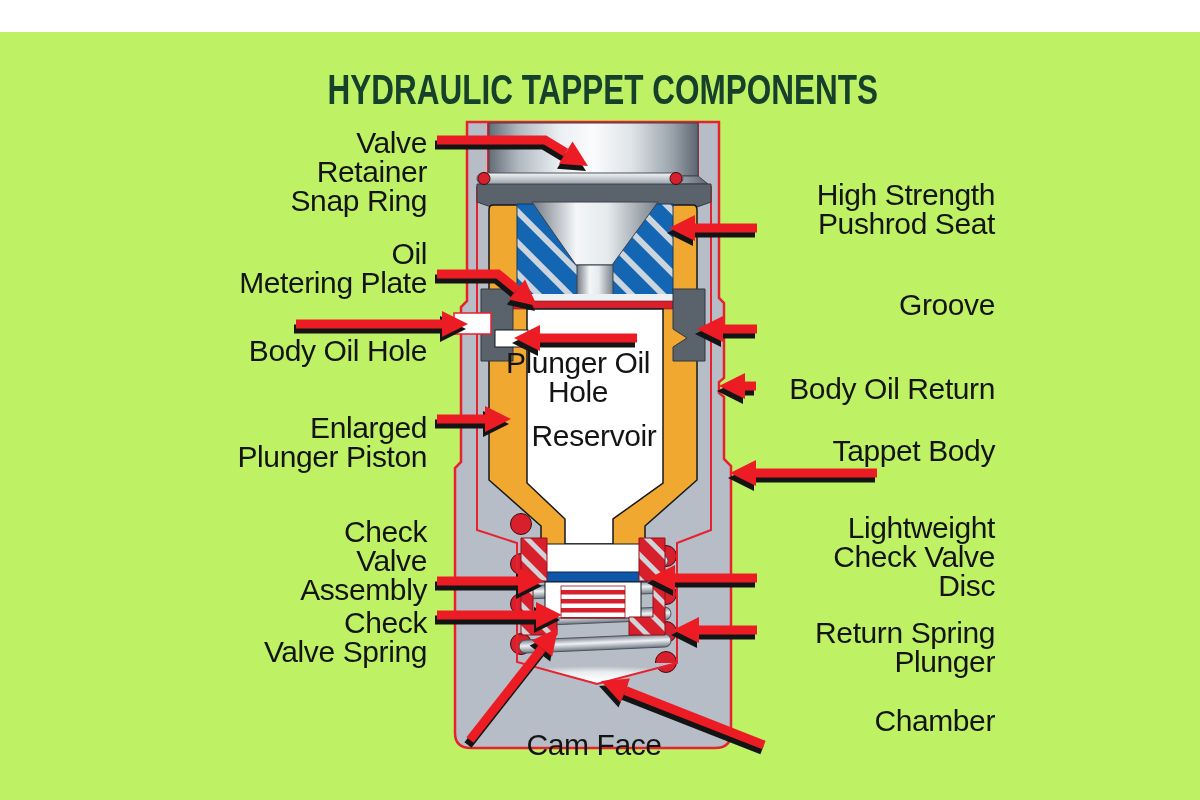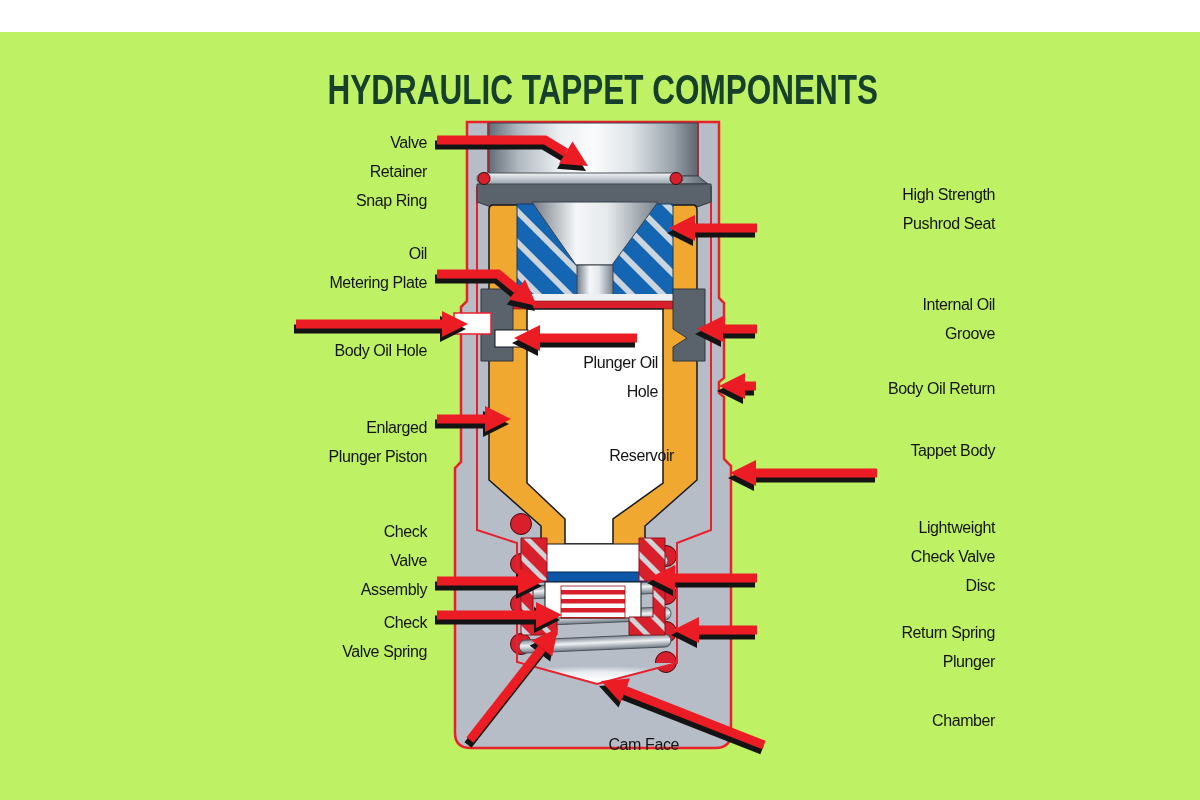--- a/index.html
+++ b/index.html
@@ -2,24 +2,24 @@
 <html><head>
 <meta charset="utf-8">
 <style>
   html,body{margin:0;padding:0;background:#ffffff;}
   .stage{position:relative;width:1200px;height:800px;background:#bef264;overflow:hidden;
          font-family:"Liberation Sans","DejaVu Sans",sans-serif;margin-top:32px;}
   .title{position:absolute;left:0;top:34px;width:1200px;text-align:center;
          font-size:42px;font-weight:700;color:#17402c;letter-spacing:0px;
          transform:scaleX(.75);transform-origin:611px center;white-space:nowrap;}
   svg.diagram{position:absolute;left:0;top:0;}
-  .lbl{position:absolute;font-size:16px;line-height:29px;color:#141414;letter-spacing:-0.4px;}
+  .lbl{position:absolute;font-size:30px;line-height:29px;color:#141414;letter-spacing:-0.4px;}
   .lbl.l{width:200px;left:227px;text-align:right;}
   .lbl.r{width:230px;left:765px;text-align:right;}
-  .lbl.c{text-align:right;}
+  .lbl.c{text-align:center;}
 </style>
 </head>
 <body>
 
 <div class="stage">
 
   <div class="title">HYDRAULIC TAPPET COMPONENTS</div>
 
   <svg class="diagram" width="1200" height="800" viewBox="0 0 1200 800">
     <defs>
@@ -311,21 +311,20 @@
   <div class="lbl l" style="top:576px">
     <div>Check</div>
     <div>Valve Spring</div>
   </div>
 
   <div class="lbl r" style="top:148px">
     <div>High Strength</div>
     <div>Pushrod Seat</div>
   </div>
   <div class="lbl r" style="top:258px">
-    <div>Internal Oil</div>
     <div>Groove</div>
   </div>
   <div class="lbl r" style="top:342px">
     <div>Body Oil Return</div>
   </div>
   <div class="lbl r" style="top:404px">
     <div>Tappet Body</div>
   </div>
   <div class="lbl r" style="top:481px">
     <div>Lightweight</div>
@@ -337,20 +336,20 @@
     <div>Plunger</div>
   </div>
   <div class="lbl r" style="top:674px">
     <div>Chamber</div>
   </div>
 
   <div class="lbl c" style="left:498px;top:316px;width:160px">
     <div>Plunger Oil</div>
     <div>Hole</div>
   </div>
-  <div class="lbl c" style="left:514px;top:409px;width:160px">
+  <div class="lbl c" style="left:514px;top:389px;width:160px">
     <div>Reservoir</div>
   </div>
   <div class="lbl c" style="left:509px;top:698px;width:170px">
     <div>Cam Face</div>
   </div>
 
 </div>
 
 </body></html>

